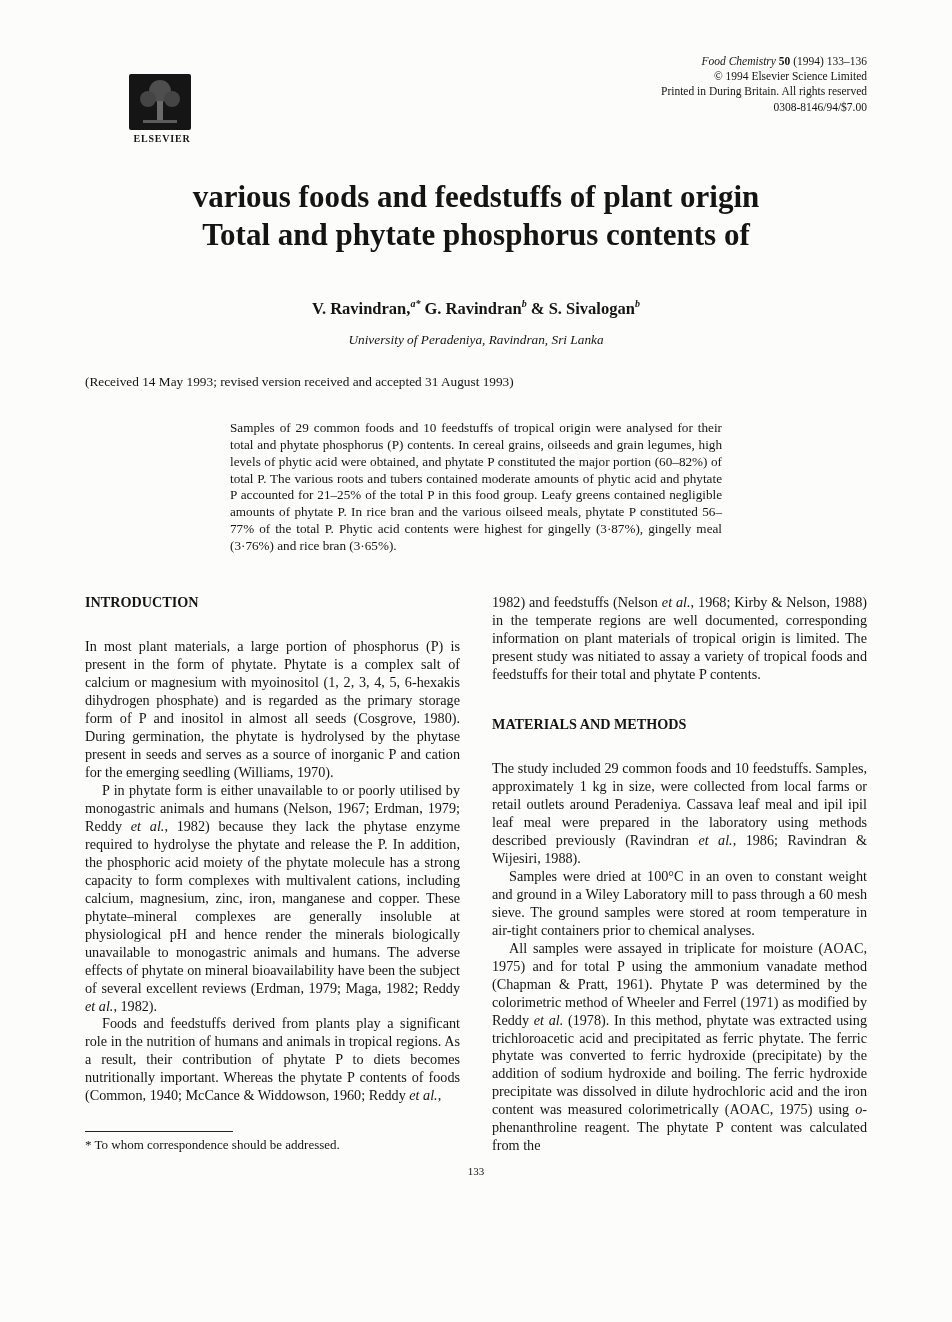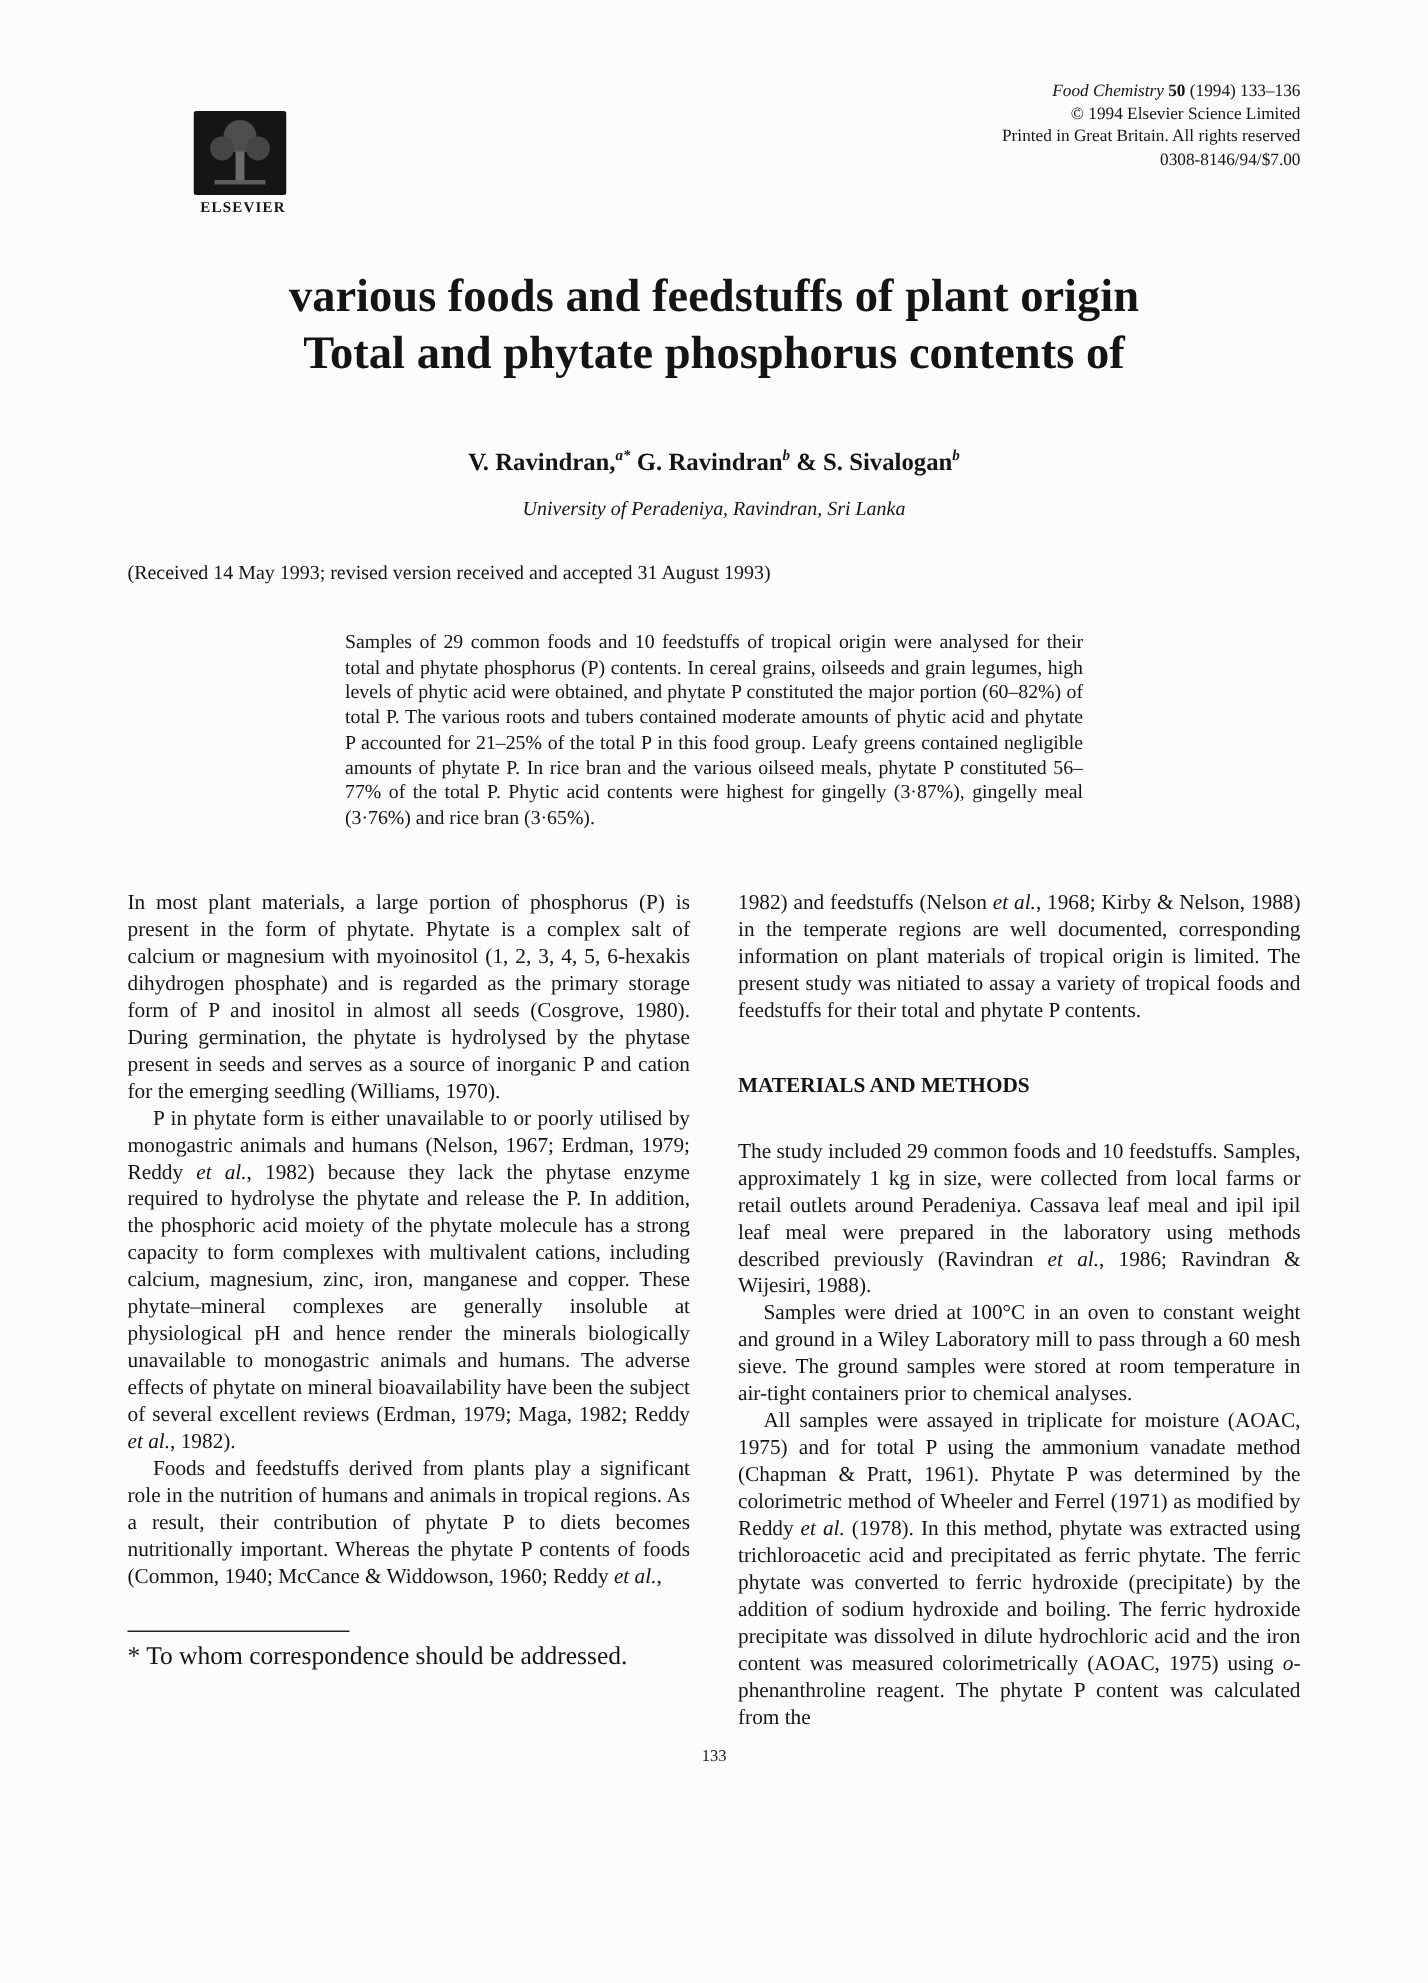--- a/index.html
+++ b/index.html
@@ -33,21 +33,21 @@
   
   .columns { margin-top: 40px; display: flex; gap: 32px; }
   .col { flex: 1 1 0; font-size: 14.2px; line-height: 1.265; text-align: justify; }
   .section { font-size: 14.2px; font-weight: 700; margin: 0 0 26px; text-align: left; }
   .section.methods { margin: 32px 0 26px; }
   .para { margin: 0; }
   .para.indent { text-indent: 17px; }
   .it { font-style: italic; }
 
   
-  .footnote { margin-top: 26px; font-size: 17px; text-align: left; }
+  .footnote { margin-top: 26px; font-size: 13px; text-align: left; }
   .footnote-rule { width: 148px; border-top: 1px solid #222; margin-bottom: 5px; }
 
   
   .page-number { text-align: center; font-size: 11px; margin-top: 10px; }
 </style>
 </head>
 <body>
 
 <div class="page">
 
@@ -59,21 +59,21 @@
         <circle cx="19" cy="25" r="8" fill="#454545"></circle>
         <circle cx="43" cy="25" r="8" fill="#454545"></circle>
         <rect x="28" y="27" width="6" height="19" fill="#6b6b6b"></rect>
         <path d="M14 46 L48 46 L48 49 L14 49 Z" fill="#5c5c5c"></path>
       </svg>
       <div class="publisher-name">ELSEVIER</div>
     </div>
     <div class="mast-right">
       <div><i>Food Chemistry</i> <b>50</b> <span>(1994) 133–136</span></div>
       <div>© 1994 Elsevier Science Limited</div>
-      <div>Printed in Great Britain. All rights reserved</div>
+      <div>Printed in During Britain. All rights reserved</div>
       <div>0308-8146/94/$7.00</div>
     </div>
   </header>
 
   <h1 class="title">
       <span class="tl">various foods and feedstuffs of plant origin</span>
       <span class="tl">Total and phytate phosphorus contents of</span>
     </h1>
 
   <div class="authors"><span>V. Ravindran,</span><sup>a*</sup><span> G. Ravindran</span><sup>b</sup><span> &amp; S. Sivalogan</span><sup>b</sup></div>
@@ -81,20 +81,21 @@
   <div class="affiliation">
     <div>University of Peradeniya, Ravindran, Sri Lanka</div>
   </div>
 
   <div class="received">(Received 14 May 1993; revised version received and accepted 31 August 1993)</div>
 
   <div class="abstract">Samples of 29 common foods and 10 feedstuffs of tropical origin were analysed for their total and phytate phosphorus (P) contents. In cereal grains, oilseeds and grain legumes, high levels of phytic acid were obtained, and phytate P constituted the major portion (60–82%) of total P. The various roots and tubers contained moderate amounts of phytic acid and phytate P accounted for 21–25% of the total P in this food group. Leafy greens contained negligible amounts of phytate P. In rice bran and the various oilseed meals, phytate P constituted 56–77% of the total P. Phytic acid contents were highest for gingelly (3·87%), gingelly meal (3·76%) and rice bran (3·65%).</div>
 
   <div class="columns">
     <div class="col">
+      <h2 class="section">INTRODUCTION</h2>
       <div>
           <p class="para"><span>In most plant materials, a large portion of phosphorus (P) is present in the form of phytate. Phytate is a complex salt of calcium or magnesium with myoinositol (1, 2, 3, 4, 5, 6-hexakis dihydrogen phosphate) and is regarded as the primary storage form of P and inositol in almost all seeds (Cosgrove, 1980). During germination, the phytate is hydrolysed by the phytase present in seeds and serves as a source of inorganic P and cation for the emerging seedling (Williams, 1970).</span></p>
           <p class="para indent"><span>P in phytate form is either unavailable to or poorly utilised by monogastric animals and humans (Nelson, 1967; Erdman, 1979; Reddy </span><span class="it">et al.</span><span>, 1982) because they lack the phytase enzyme required to hydrolyse the phytate and release the P. In addition, the phosphoric acid moiety of the phytate molecule has a strong capacity to form complexes with multivalent cations, including calcium, magnesium, zinc, iron, manganese and copper. These phytate–mineral complexes are generally insoluble at physiological pH and hence render the minerals biologically unavailable to monogastric animals and humans. The adverse effects of phytate on mineral bioavailability have been the subject of several excellent reviews (Erdman, 1979; Maga, 1982; Reddy </span><span class="it">et al.</span><span>, 1982).</span></p>
           <p class="para indent"><span>Foods and feedstuffs derived from plants play a significant role in the nutrition of humans and animals in tropical regions. As a result, their contribution of phytate P to diets becomes nutritionally important. Whereas the phytate P contents of foods (Common, 1940; McCance &amp; Widdowson, 1960; Reddy </span><span class="it">et al.</span><span>,</span></p>
         </div>
       <div class="footnote">
         <div class="footnote-rule"></div>
         <div>* To whom correspondence should be addressed.</div>
       </div>
     </div>

